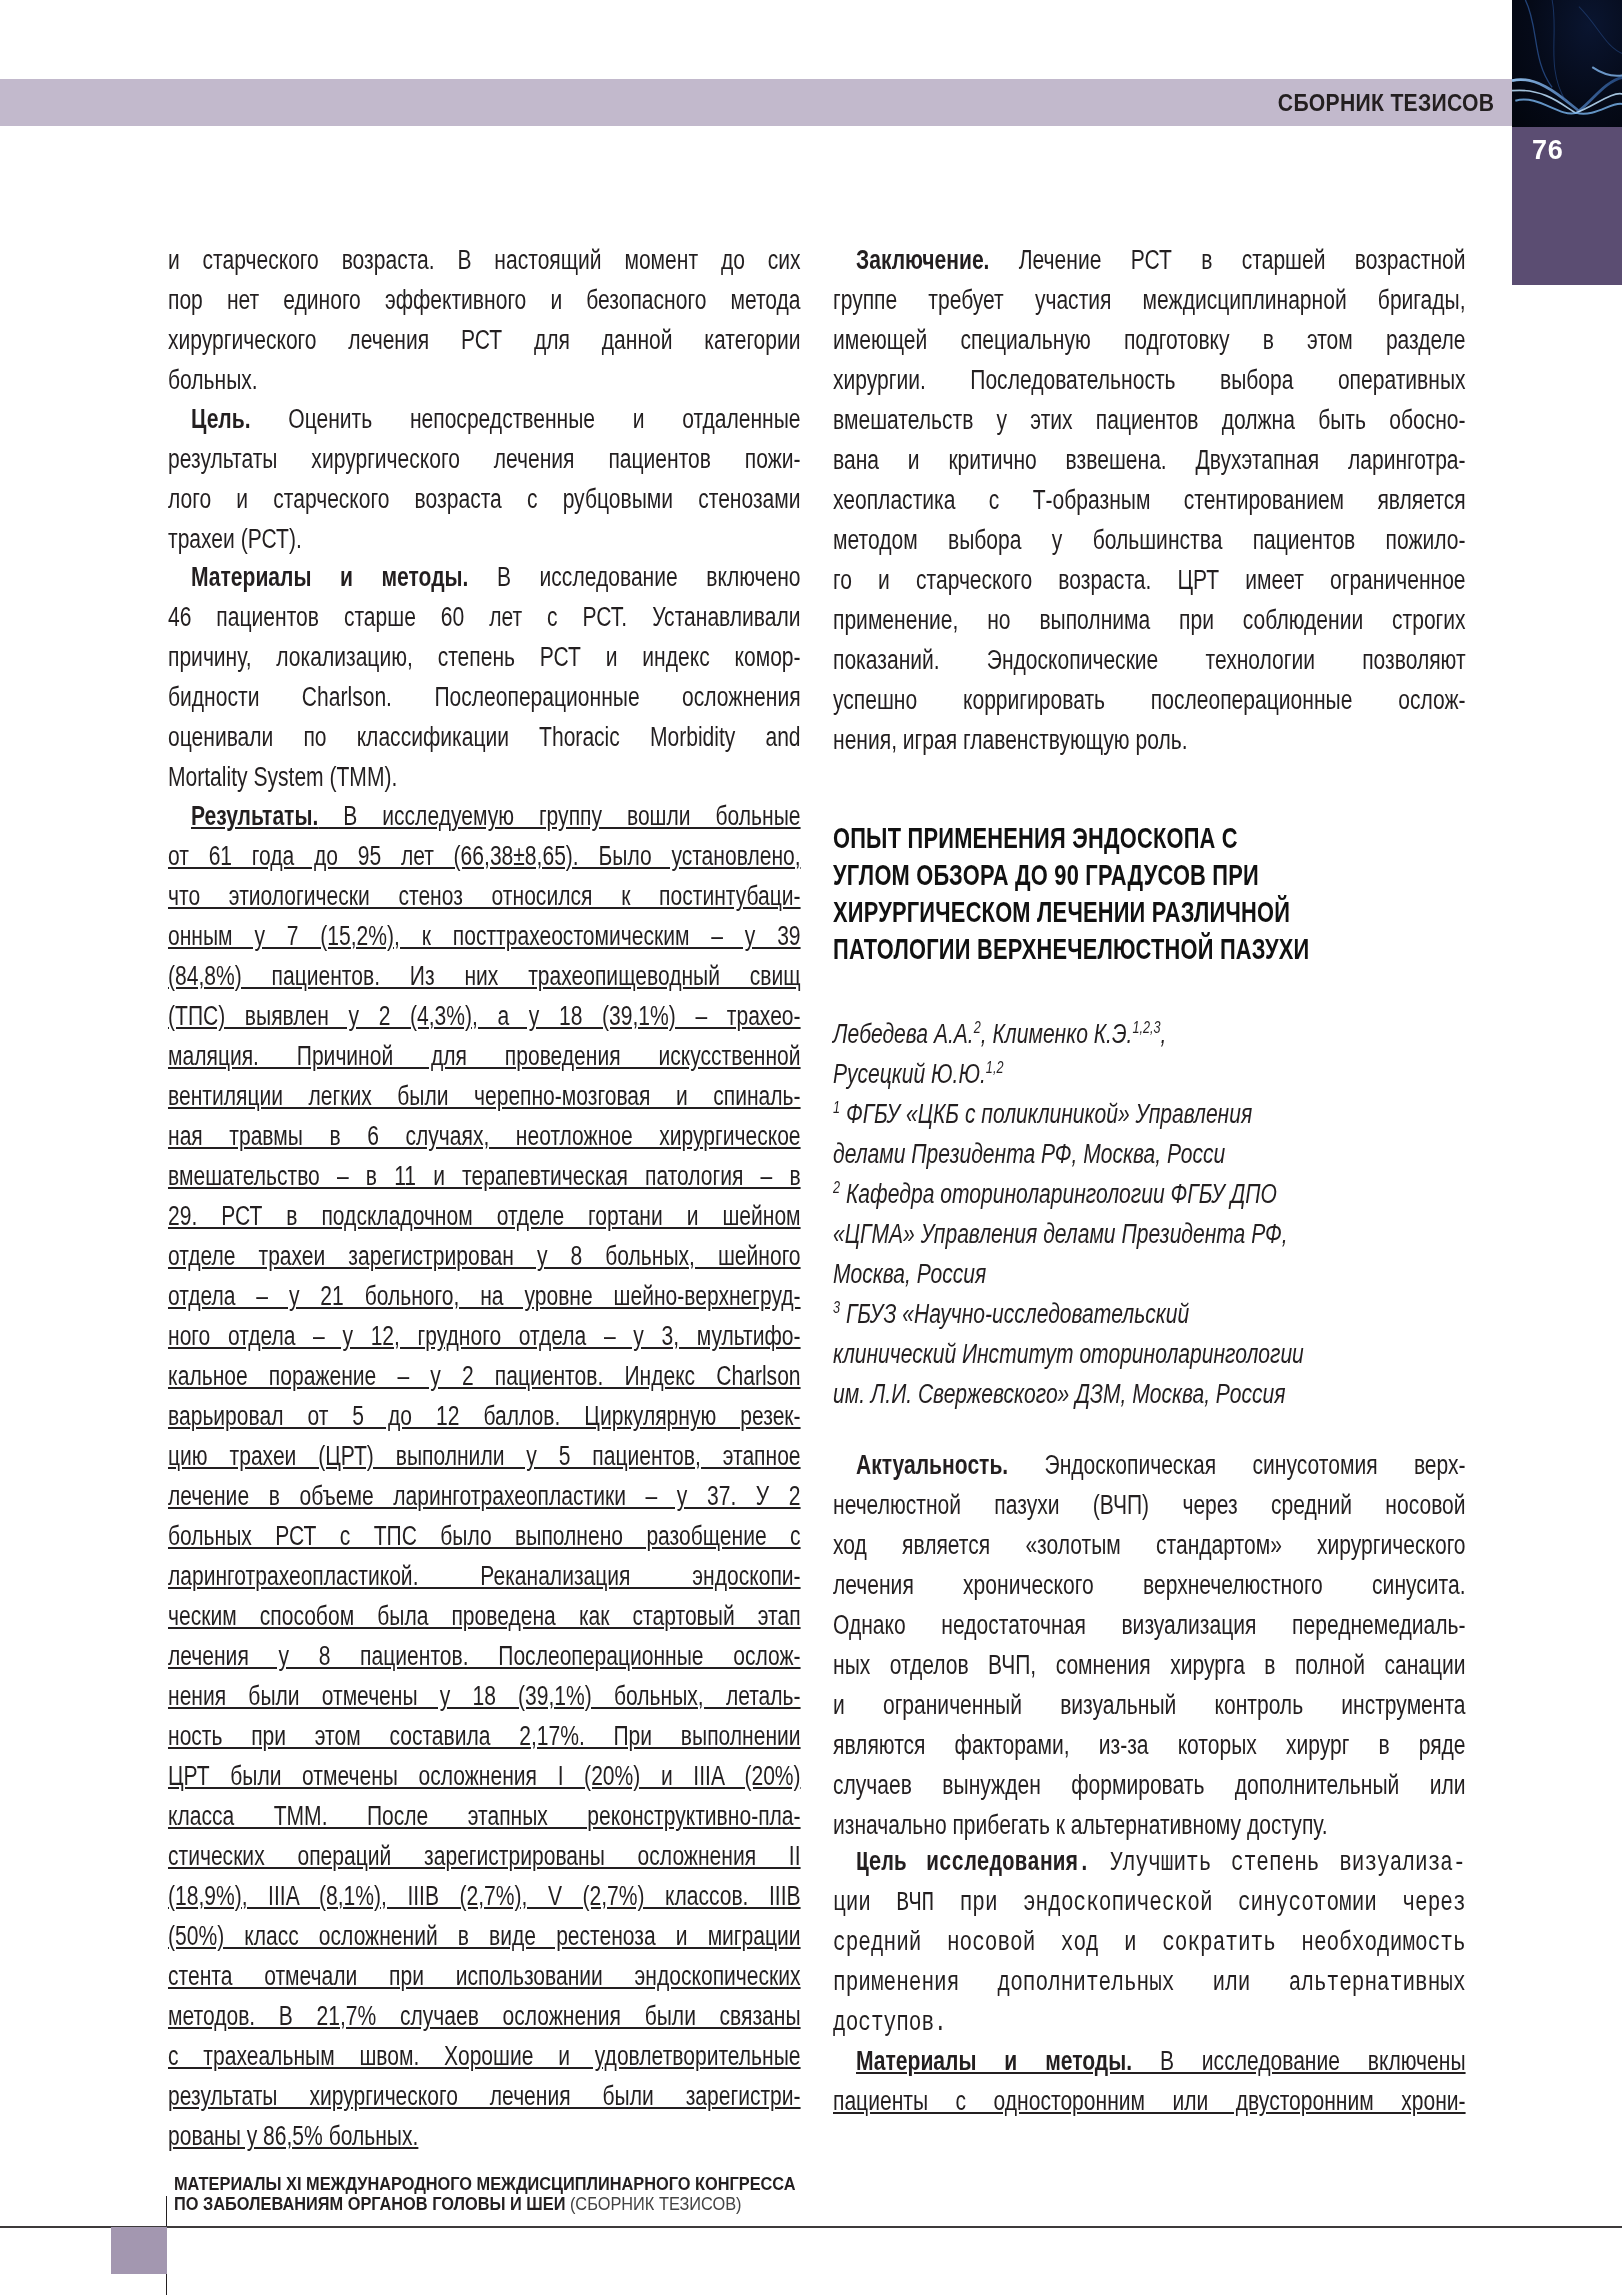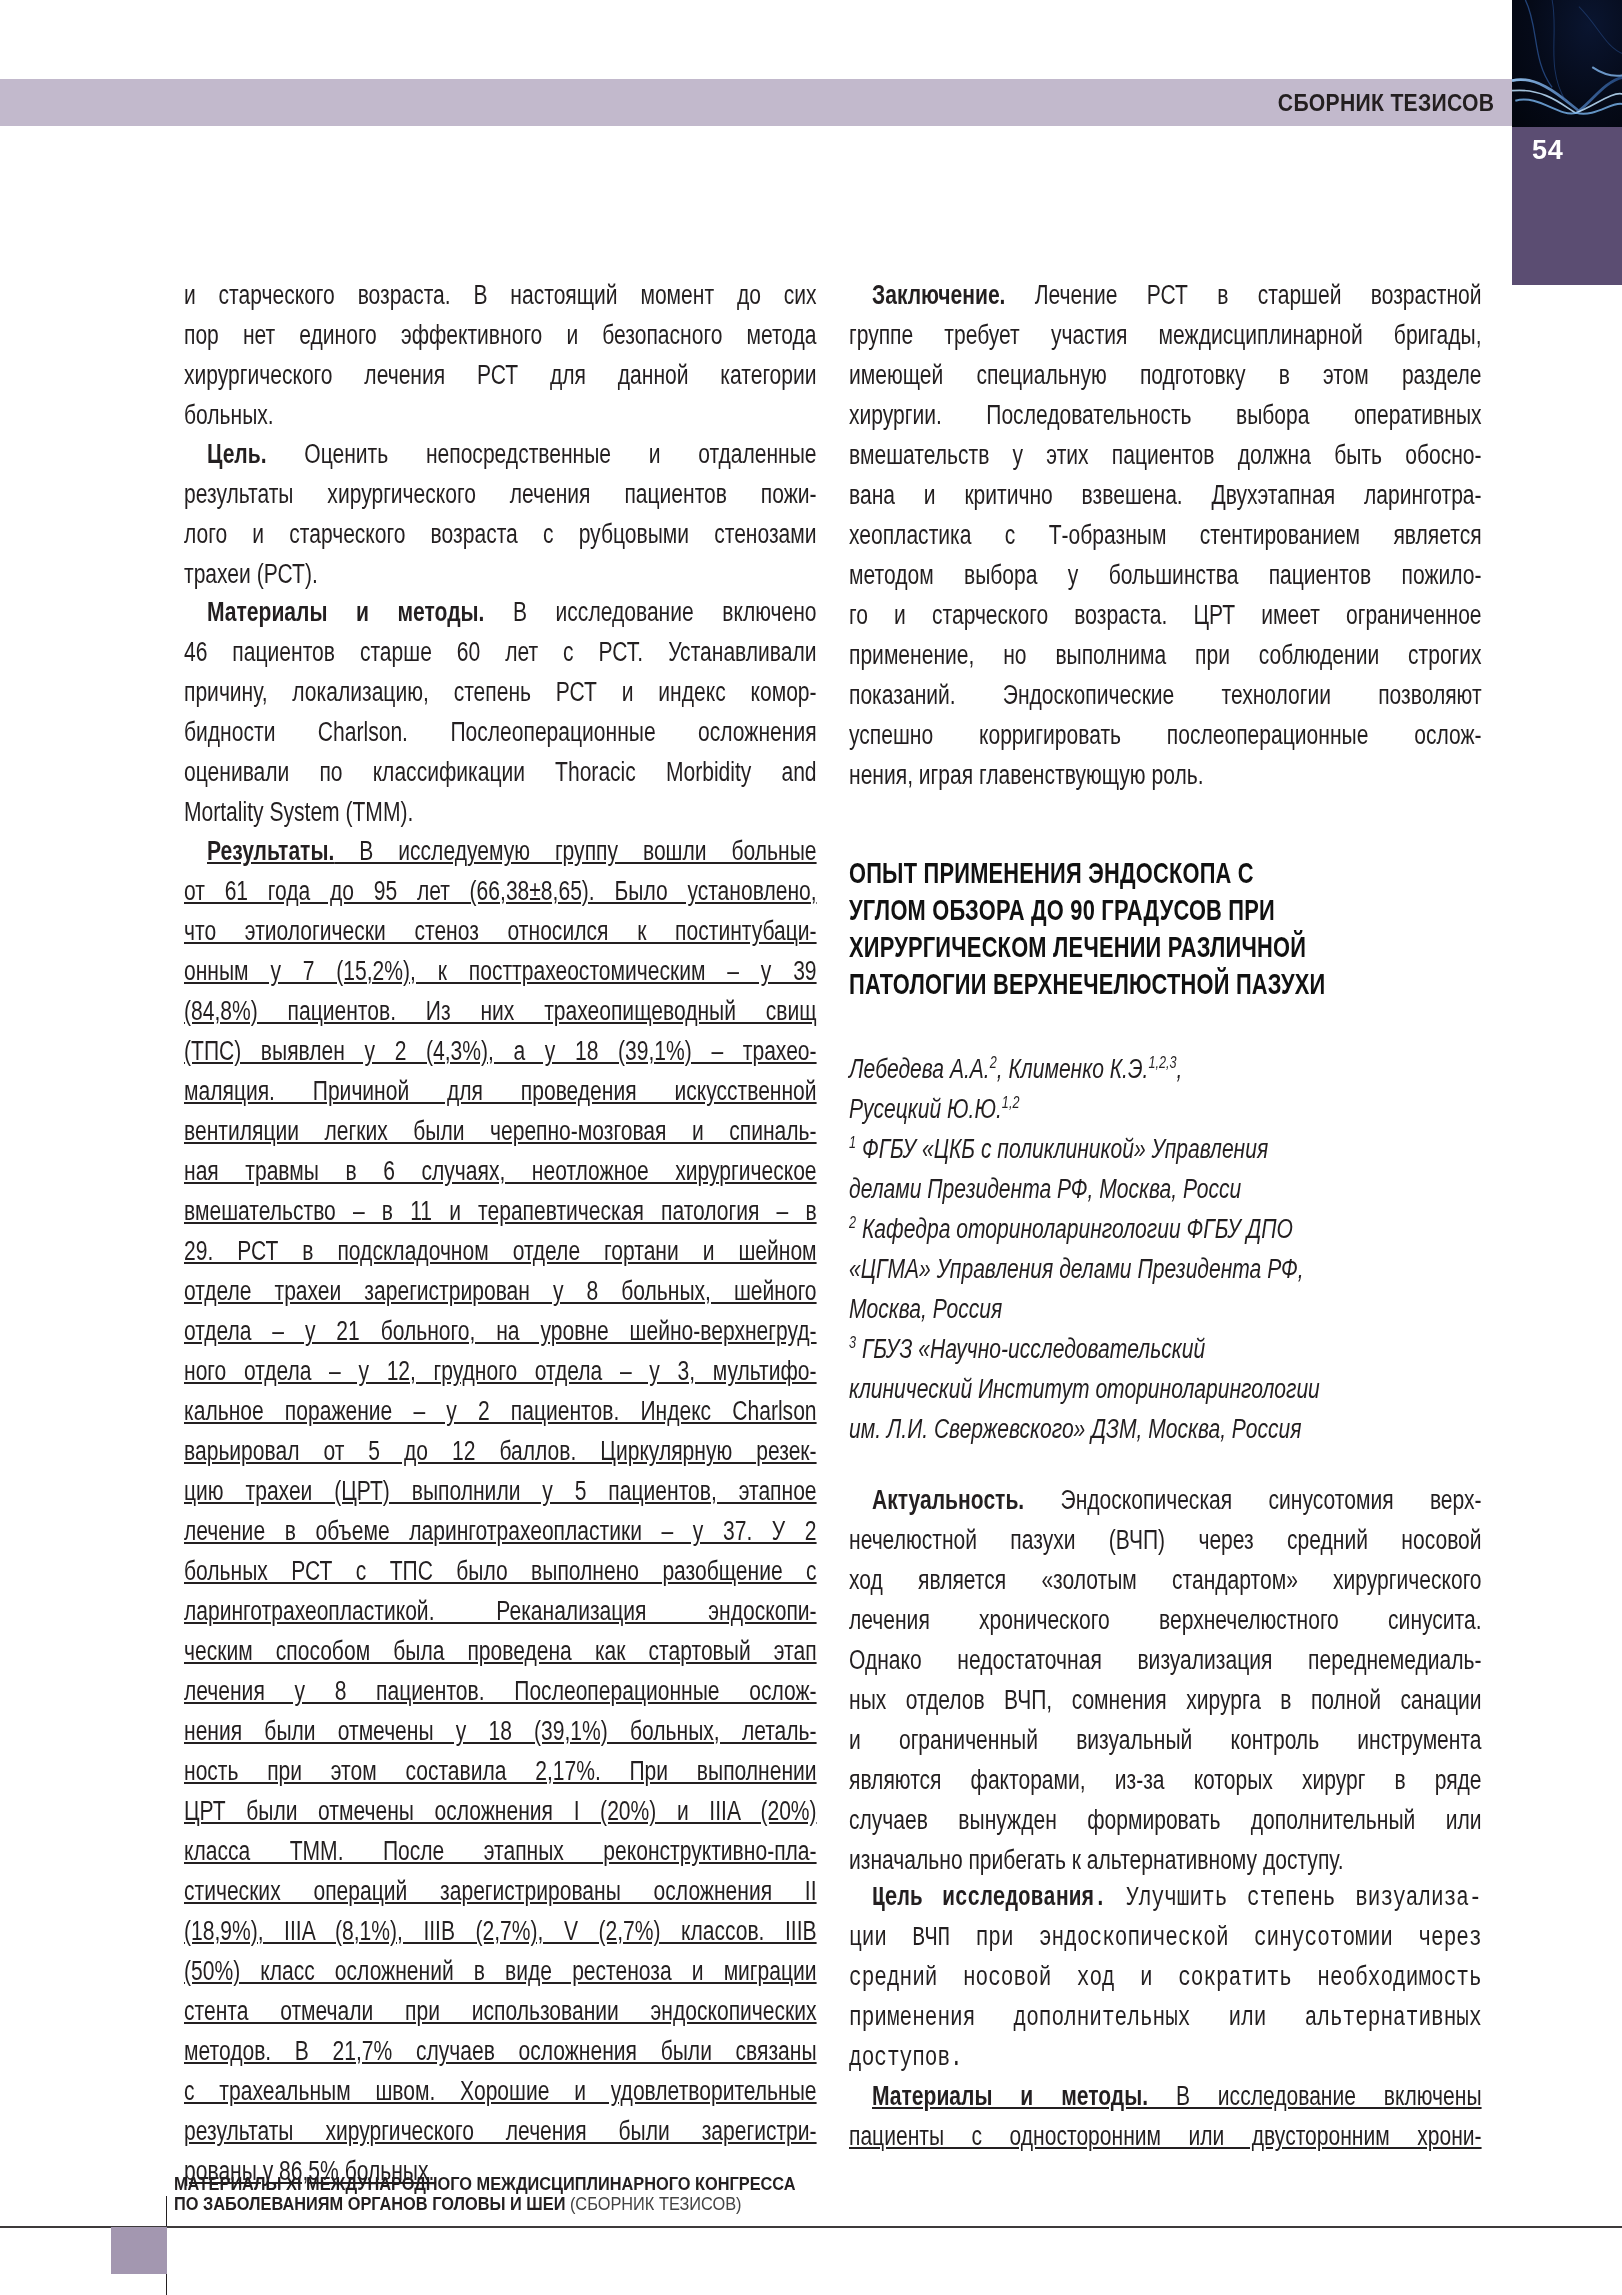--- a/index.html
+++ b/index.html
@@ -14,21 +14,21 @@
   .hdr-photo { position: absolute; left: 1512px; top: 0; width: 111px; height: 127px; overflow: hidden;
                background: radial-gradient(ellipse at 70% 20%, #0a1530 0%, #050a18 55%, #02050d 100%); }
   .hdr-photo svg { position: absolute; left: 0; top: 0; width: 111px; height: 127px; }
   .page-box { position: absolute; left: 1512px; top: 127px; width: 111px; height: 158px; background: #5b4d72; }
   .page-num { position: absolute; left: 20px; top: 8px; font-weight: bold; font-size: 27px; color: #ffffff; letter-spacing: 0.7px; }
 
   
   .col { position: absolute; width: 633px; }
   .col-left { left: 168px; }
   .col-right { left: 833px; }
-  .para { position: absolute; left: 16px; width: 633px; margin-top: 35px; }
+  .para { position: absolute; left: 0; width: 633px; }
   .ln { display: block; height: 40px; line-height: 40px; font-size: 27px; white-space: nowrap;
         width: 811px; transform: scaleX(0.78); transform-origin: left center;
         text-align: justify; text-align-last: justify; }
   .ln.last { text-align-last: left; }
   .ln.indent { text-indent: 29.5px; }
   .lead { font-weight: bold; }
 
   .heading .hl { display: block; height: 37px; line-height: 37px; font-size: 29.5px; font-weight: bold;
                  white-space: nowrap; transform: scaleX(0.74); transform-origin: left center; letter-spacing: 0.3px; color: #111; }
 
@@ -59,21 +59,21 @@
     <path d="M0,120 C40,110 80,150 100,165 C120,150 140,120 166,115" stroke="url(#sw)" stroke-width="4" fill="none"></path>
     <path d="M0,135 C50,130 80,160 95,168 C120,160 150,135 166,140" stroke="#bfe3ff" stroke-width="2.5" fill="none" opacity="0.85"></path>
     <path d="M5,150 C40,140 70,175 96,168 C125,175 150,150 166,155" stroke="#7ab6f0" stroke-width="3" fill="none" opacity="0.8"></path>
     <path d="M20,0 C40,40 30,90 60,130" stroke="#3567b5" stroke-width="2" fill="none" opacity="0.6"></path>
     <path d="M60,0 C70,50 50,100 80,150" stroke="#2b5aa5" stroke-width="1.5" fill="none" opacity="0.5"></path>
     <path d="M100,10 C130,40 140,70 166,80" stroke="#2a4f90" stroke-width="1.5" fill="none" opacity="0.5"></path>
     <path d="M120,100 C135,110 150,115 166,112" stroke="#8cc4ff" stroke-width="3" fill="none" opacity="0.75"></path>
   </svg>
 </div>
 <div class="page-box">
-  <div class="page-num">54</div>
+  <div class="page-num">76</div>
 </div>
 
 <div class="col col-left">
   <div class="para" style="top:240px;">
     <span class="ln">и старческого возраста. В настоящий момент до сих</span>
     <span class="ln">пор нет единого эффективного и безопасного метода</span>
     <span class="ln">хирургического лечения РСТ для данной категории</span>
     <span class="ln last">больных.</span>
   </div>
 

